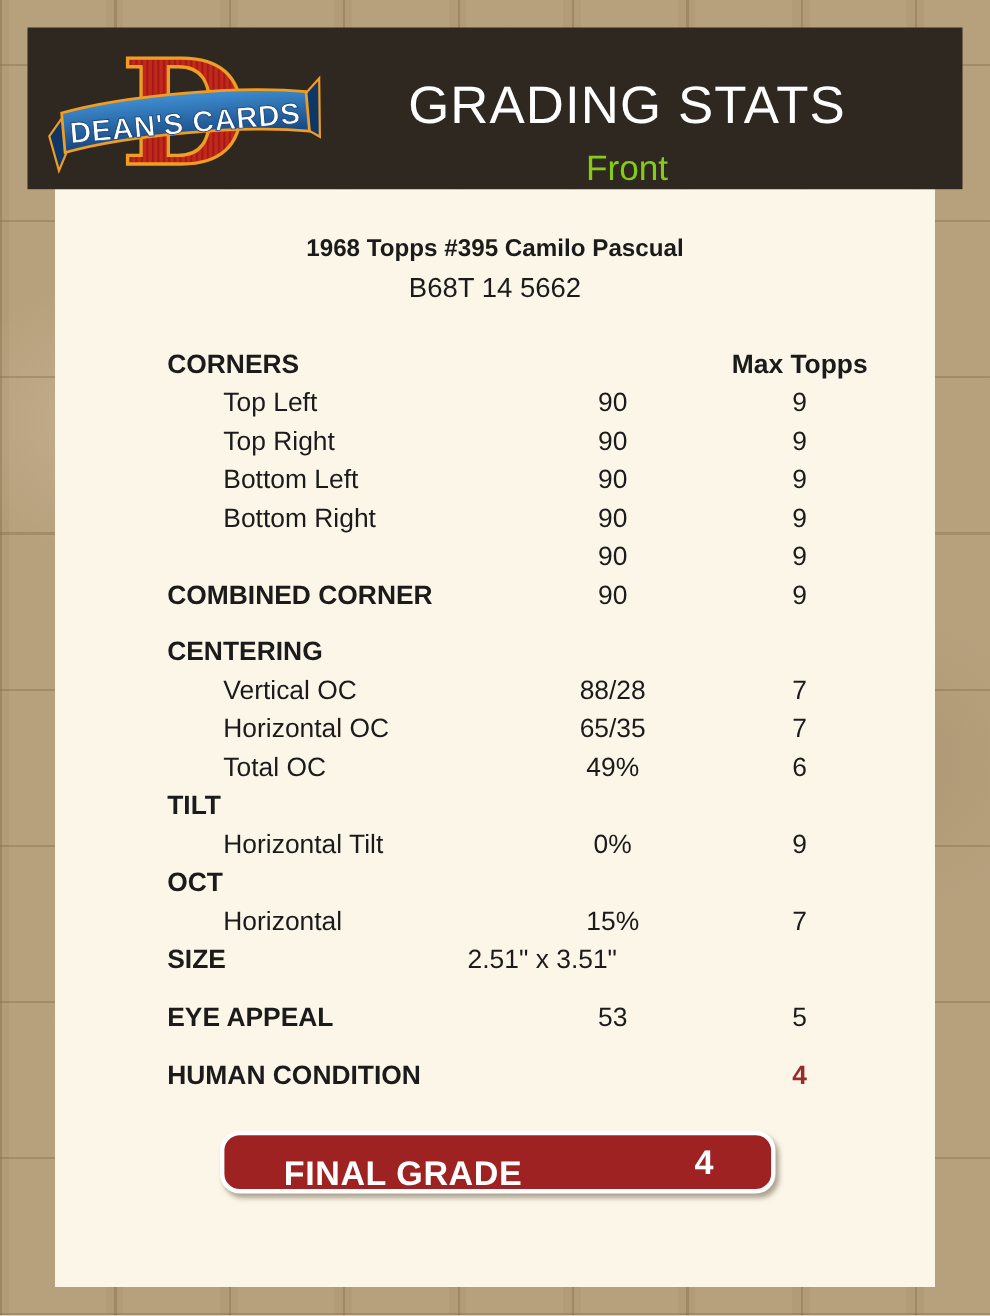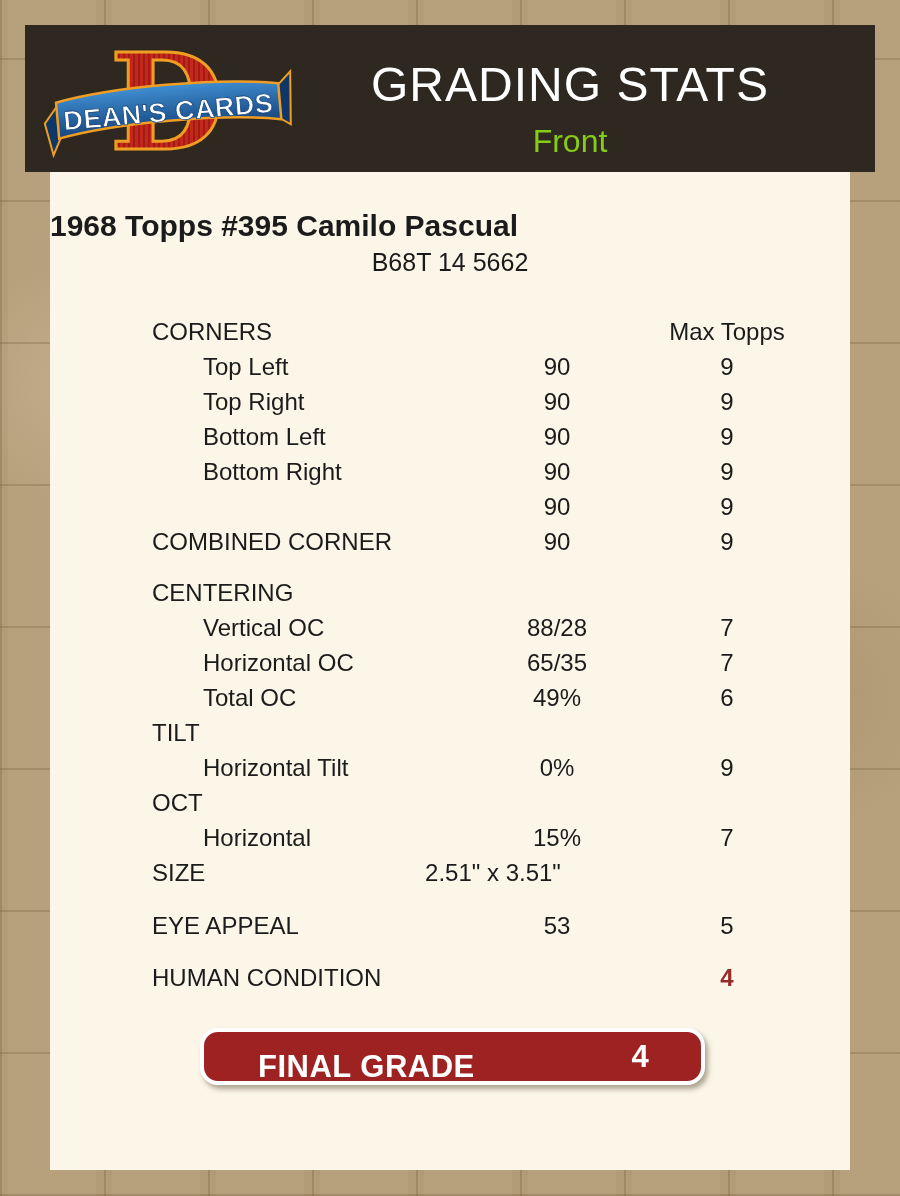--- a/index.html
+++ b/index.html
@@ -30,37 +30,37 @@
   }
 
   .header {
     position:absolute; left:25px; top:25px; width:850px; height:147px;
     background:var(--header-bg); z-index:2;
   }
   .logo { position:absolute; left:28px; top:8px; width:232px; height:132px; }
   .logo svg { overflow:visible; }
   .titles {
     position:absolute; left:250px; right:10px; top:0; height:100%;
-    display:flex; flex-direction:column; align-items:center; padding-top:34px;
+    display:flex; flex-direction:column; align-items:center; padding-top:46px;
   }
   .h-title { font-size:48px; line-height:52px; color:#ffffff; letter-spacing:1px; white-space:nowrap; }
   .h-sub   { font-size:32px; line-height:40px; color:#84cc16; margin-top:10px; }
 
   .panel {
     position:absolute; left:50px; top:172px; width:800px; height:998px;
     background:var(--panel-bg); z-index:1; padding-top:36px;
   }
-  .card-title { font-size:30px; font-weight:bold; line-height:36px; text-align:left; }
+  .card-title { font-size:22px; font-weight:bold; line-height:36px; text-align:center; }
   .card-code  { font-size:25px; line-height:36px; text-align:center; }
 
   .gtable { margin-top:34px; font-size:24px; }
   .trow { position:relative; height:35px; }
   .cl { position:absolute; left:102px; top:0; line-height:35px; white-space:nowrap; }
   .cl.ind { left:153px; }
-  .b  { font-weight:normal; }
+  .b  { font-weight:bold; }
   .cv { position:absolute; left:404px; width:206px; top:0; text-align:center; line-height:35px; white-space:nowrap; }
   .cv.wide { left:283px; width:320px; }
   .cm { position:absolute; left:610px; width:134px; top:0; text-align:center; line-height:35px; }
   .maroon { color:var(--maroon-text); font-weight:bold; }
   .row-gap { width:100%; }
 
   .final {
     position:relative; margin:33px 0 0 150px; width:505px; height:57px;
     background:var(--accent-red);
     border:4px solid #ffffff; border-radius:18px;

